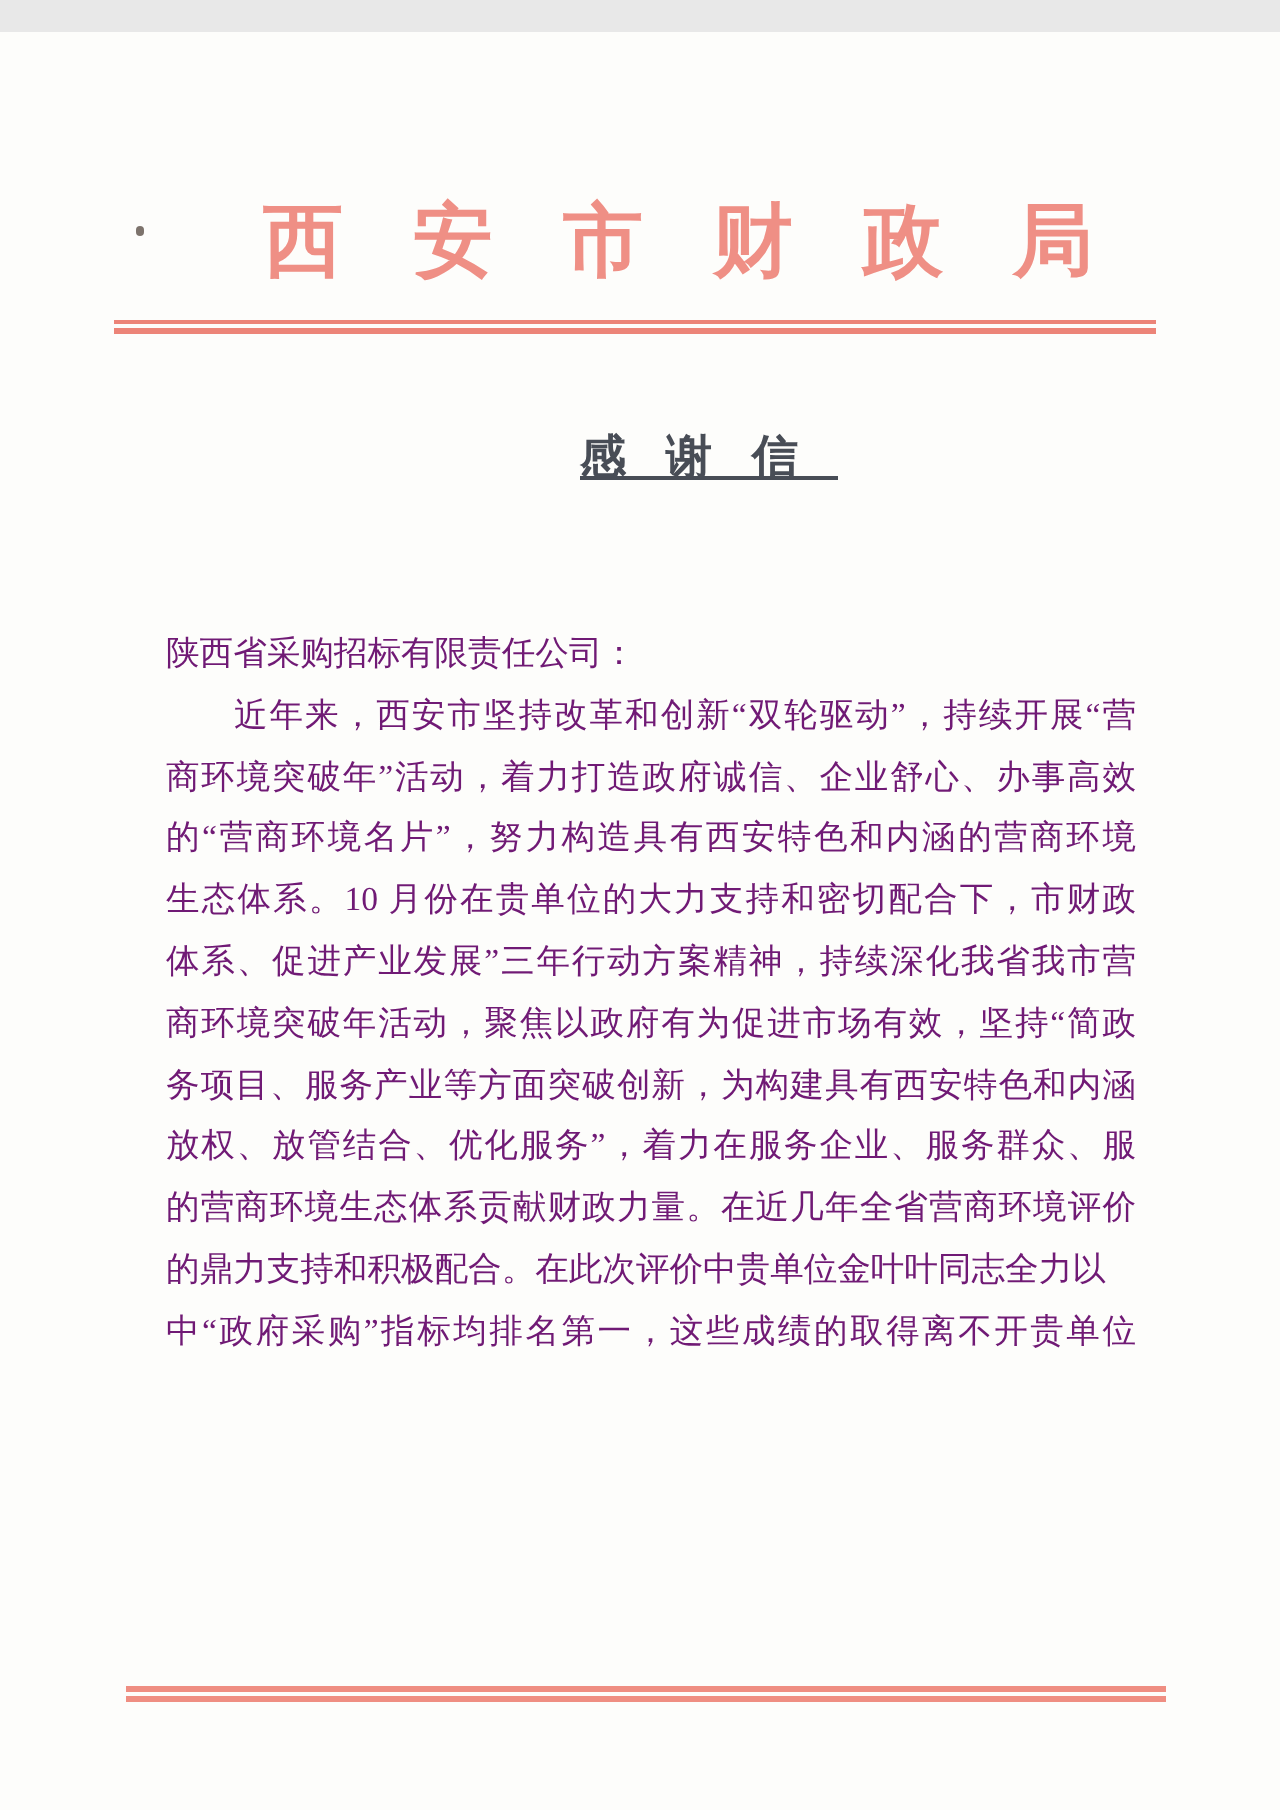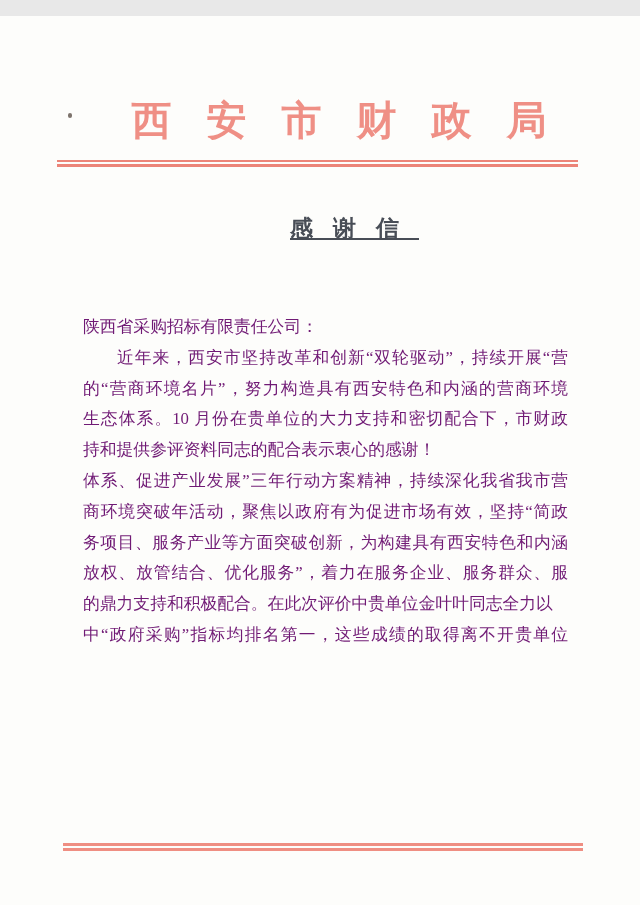--- a/index.html
+++ b/index.html
@@ -125,27 +125,28 @@
 
   <div class="letterhead">西安市财政局</div>
 
   <div class="header-rule"></div>
 
   <div class="letter-title">感谢信</div>
 
   <div class="body-block">
     <div class="line flush">陕西省采购招标有限责任公司：</div>
     <div class="line indent">近年来，西安市坚持改革和创新“双轮驱动”，持续开展“营</div>
+    <div class="line">商环境突破年”活动，着力打造政府诚信、企业舒心、办事高效</div>
     <div class="line">的“营商环境名片”，努力构造具有西安特色和内涵的营商环境</div>
     <div class="line">生态体系。10 月份在贵单位的大力支持和密切配合下，市财政</div>
-    <div class="line flush">持和提供参评资料同志的配合表示衷心的感谢！</div>
     <div class="line">体系、促进产业发展”三年行动方案精神，持续深化我省我市营</div>
     <div class="line">商环境突破年活动，聚焦以政府有为促进市场有效，坚持“简政</div>
     <div class="line">务项目、服务产业等方面突破创新，为构建具有西安特色和内涵</div>
     <div class="line">放权、放管结合、优化服务”，着力在服务企业、服务群众、服</div>
+    <div class="line">的营商环境生态体系贡献财政力量。在近几年全省营商环境评价</div>
     <div class="line flush">的鼎力支持和积极配合。在此次评价中贵单位金叶叶同志全力以</div>
     <div class="line">中“政府采购”指标均排名第一，这些成绩的取得离不开贵单位</div>
   </div>
 
   <div class="footer-rule"></div>
 
   <div class="scan-edge-strip"></div>
   <div class="scan-edge-line"></div>
 
 </div>

